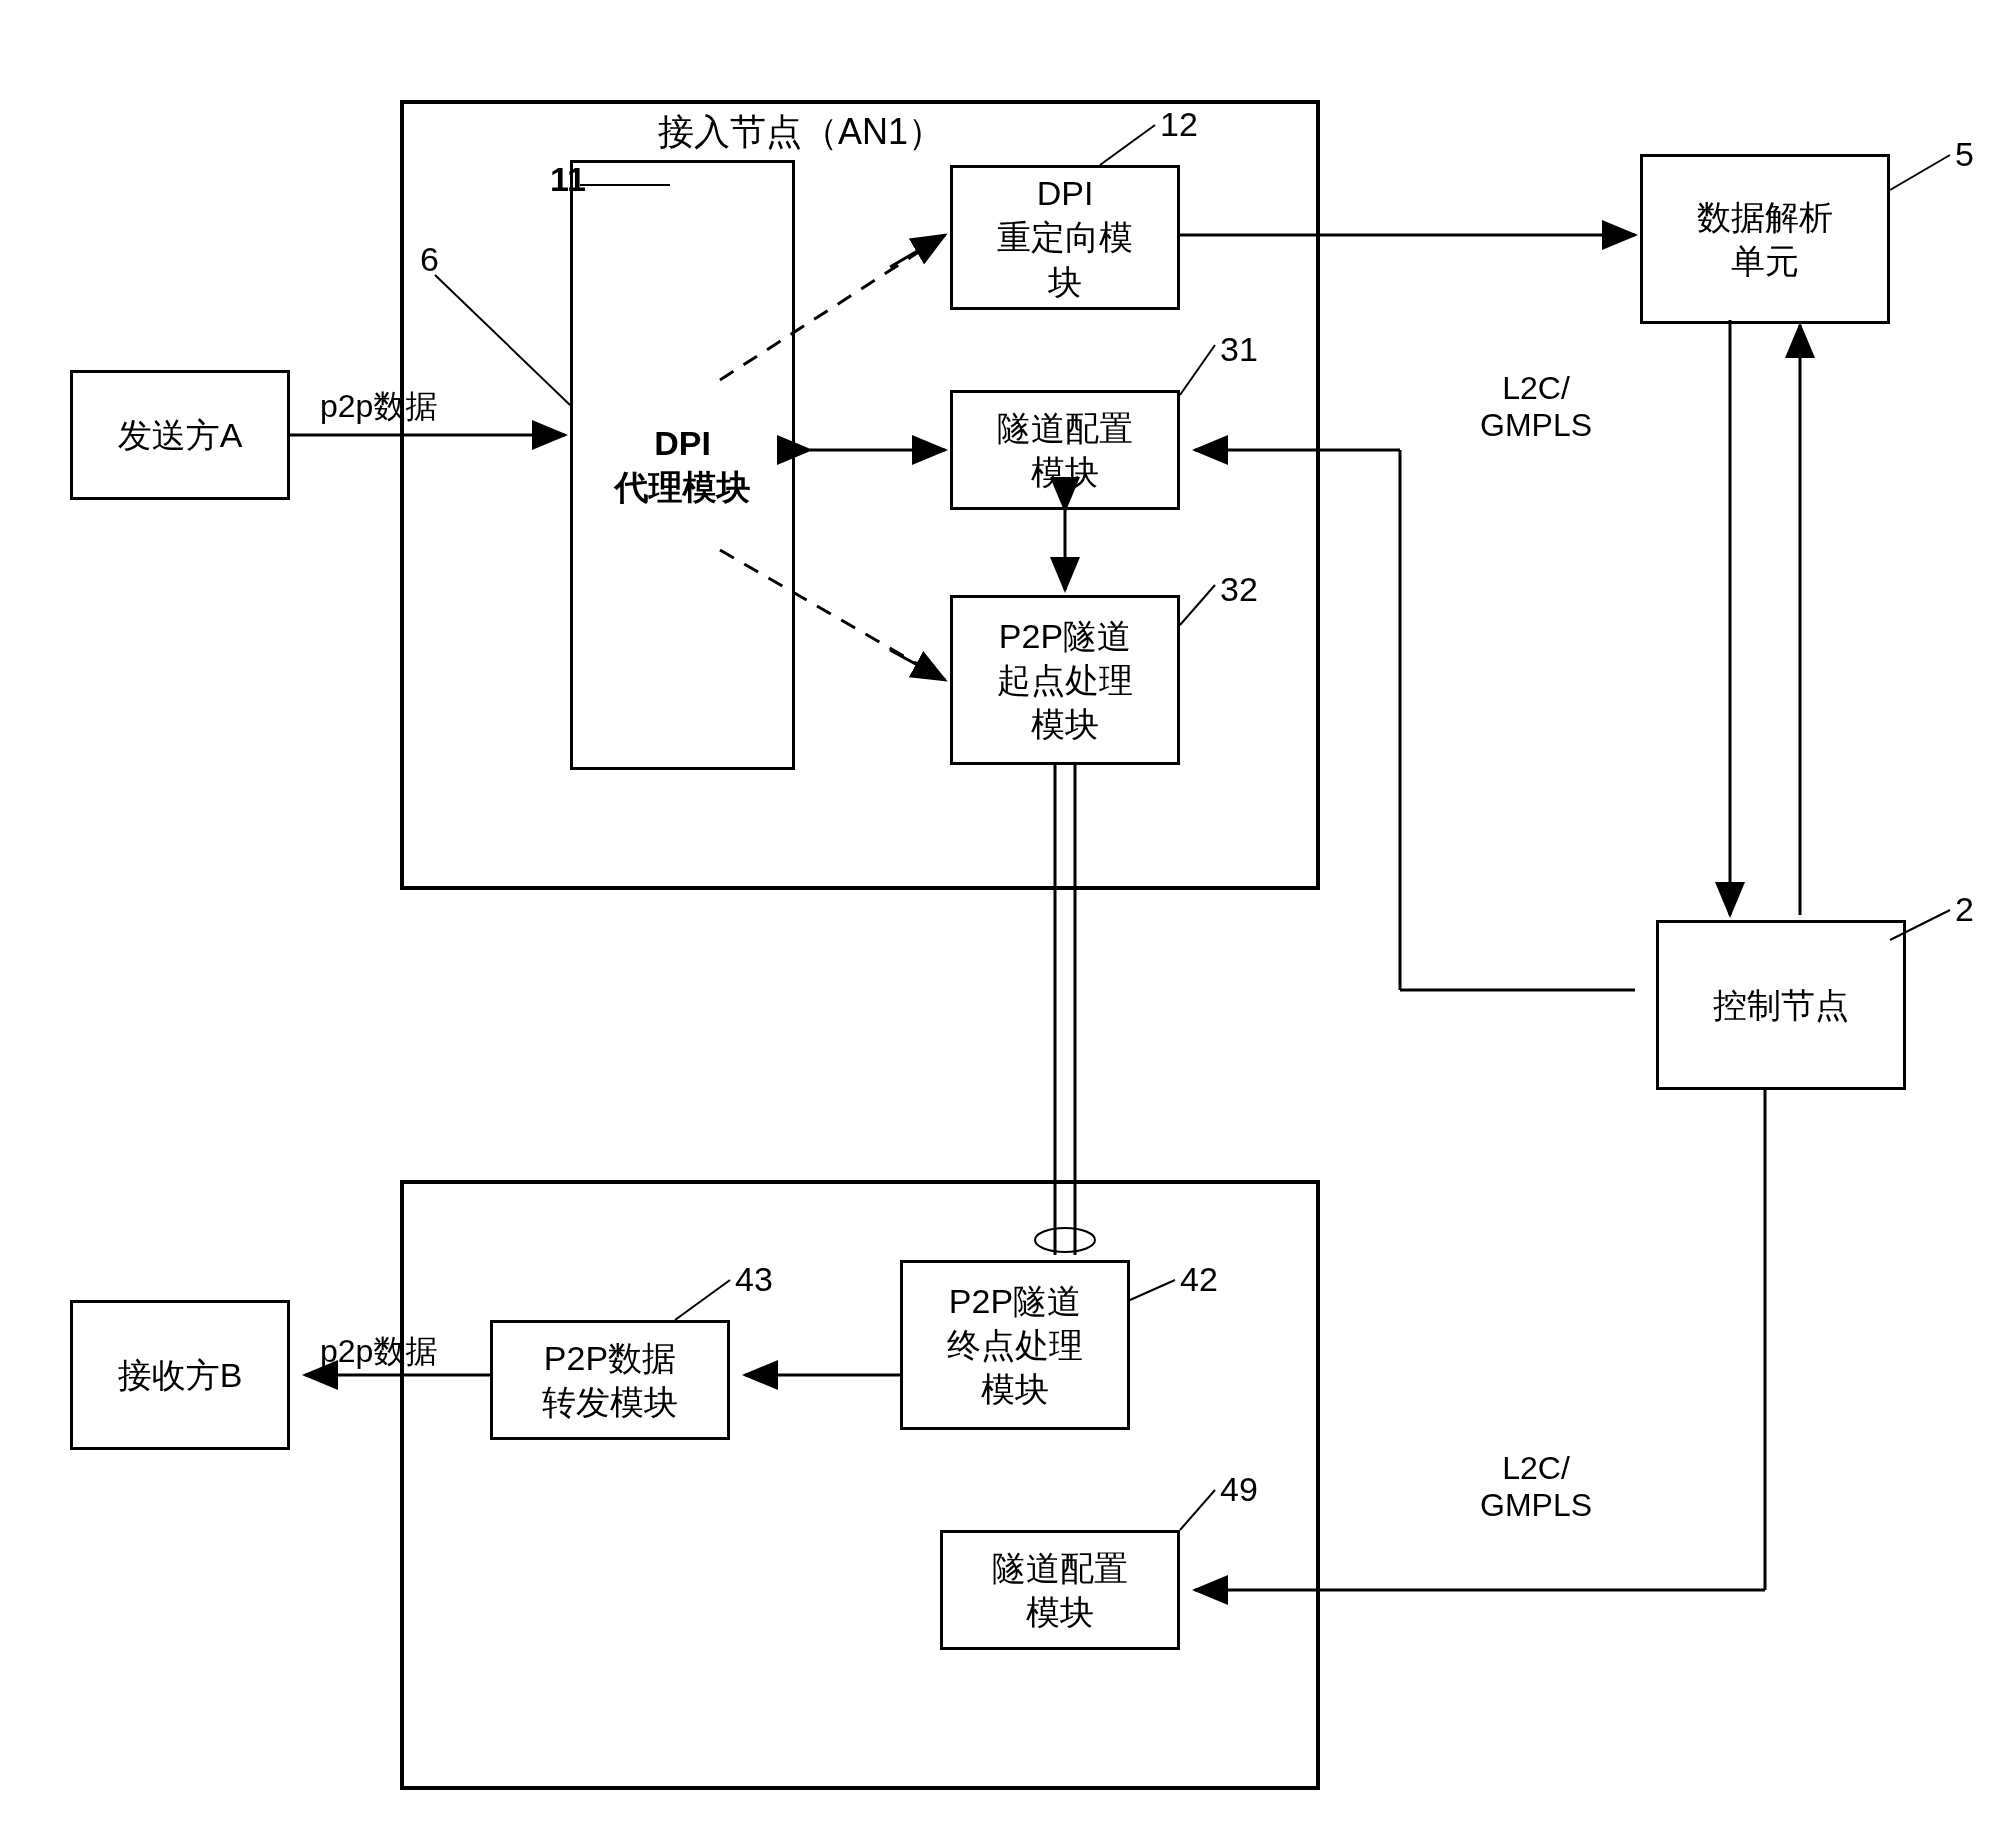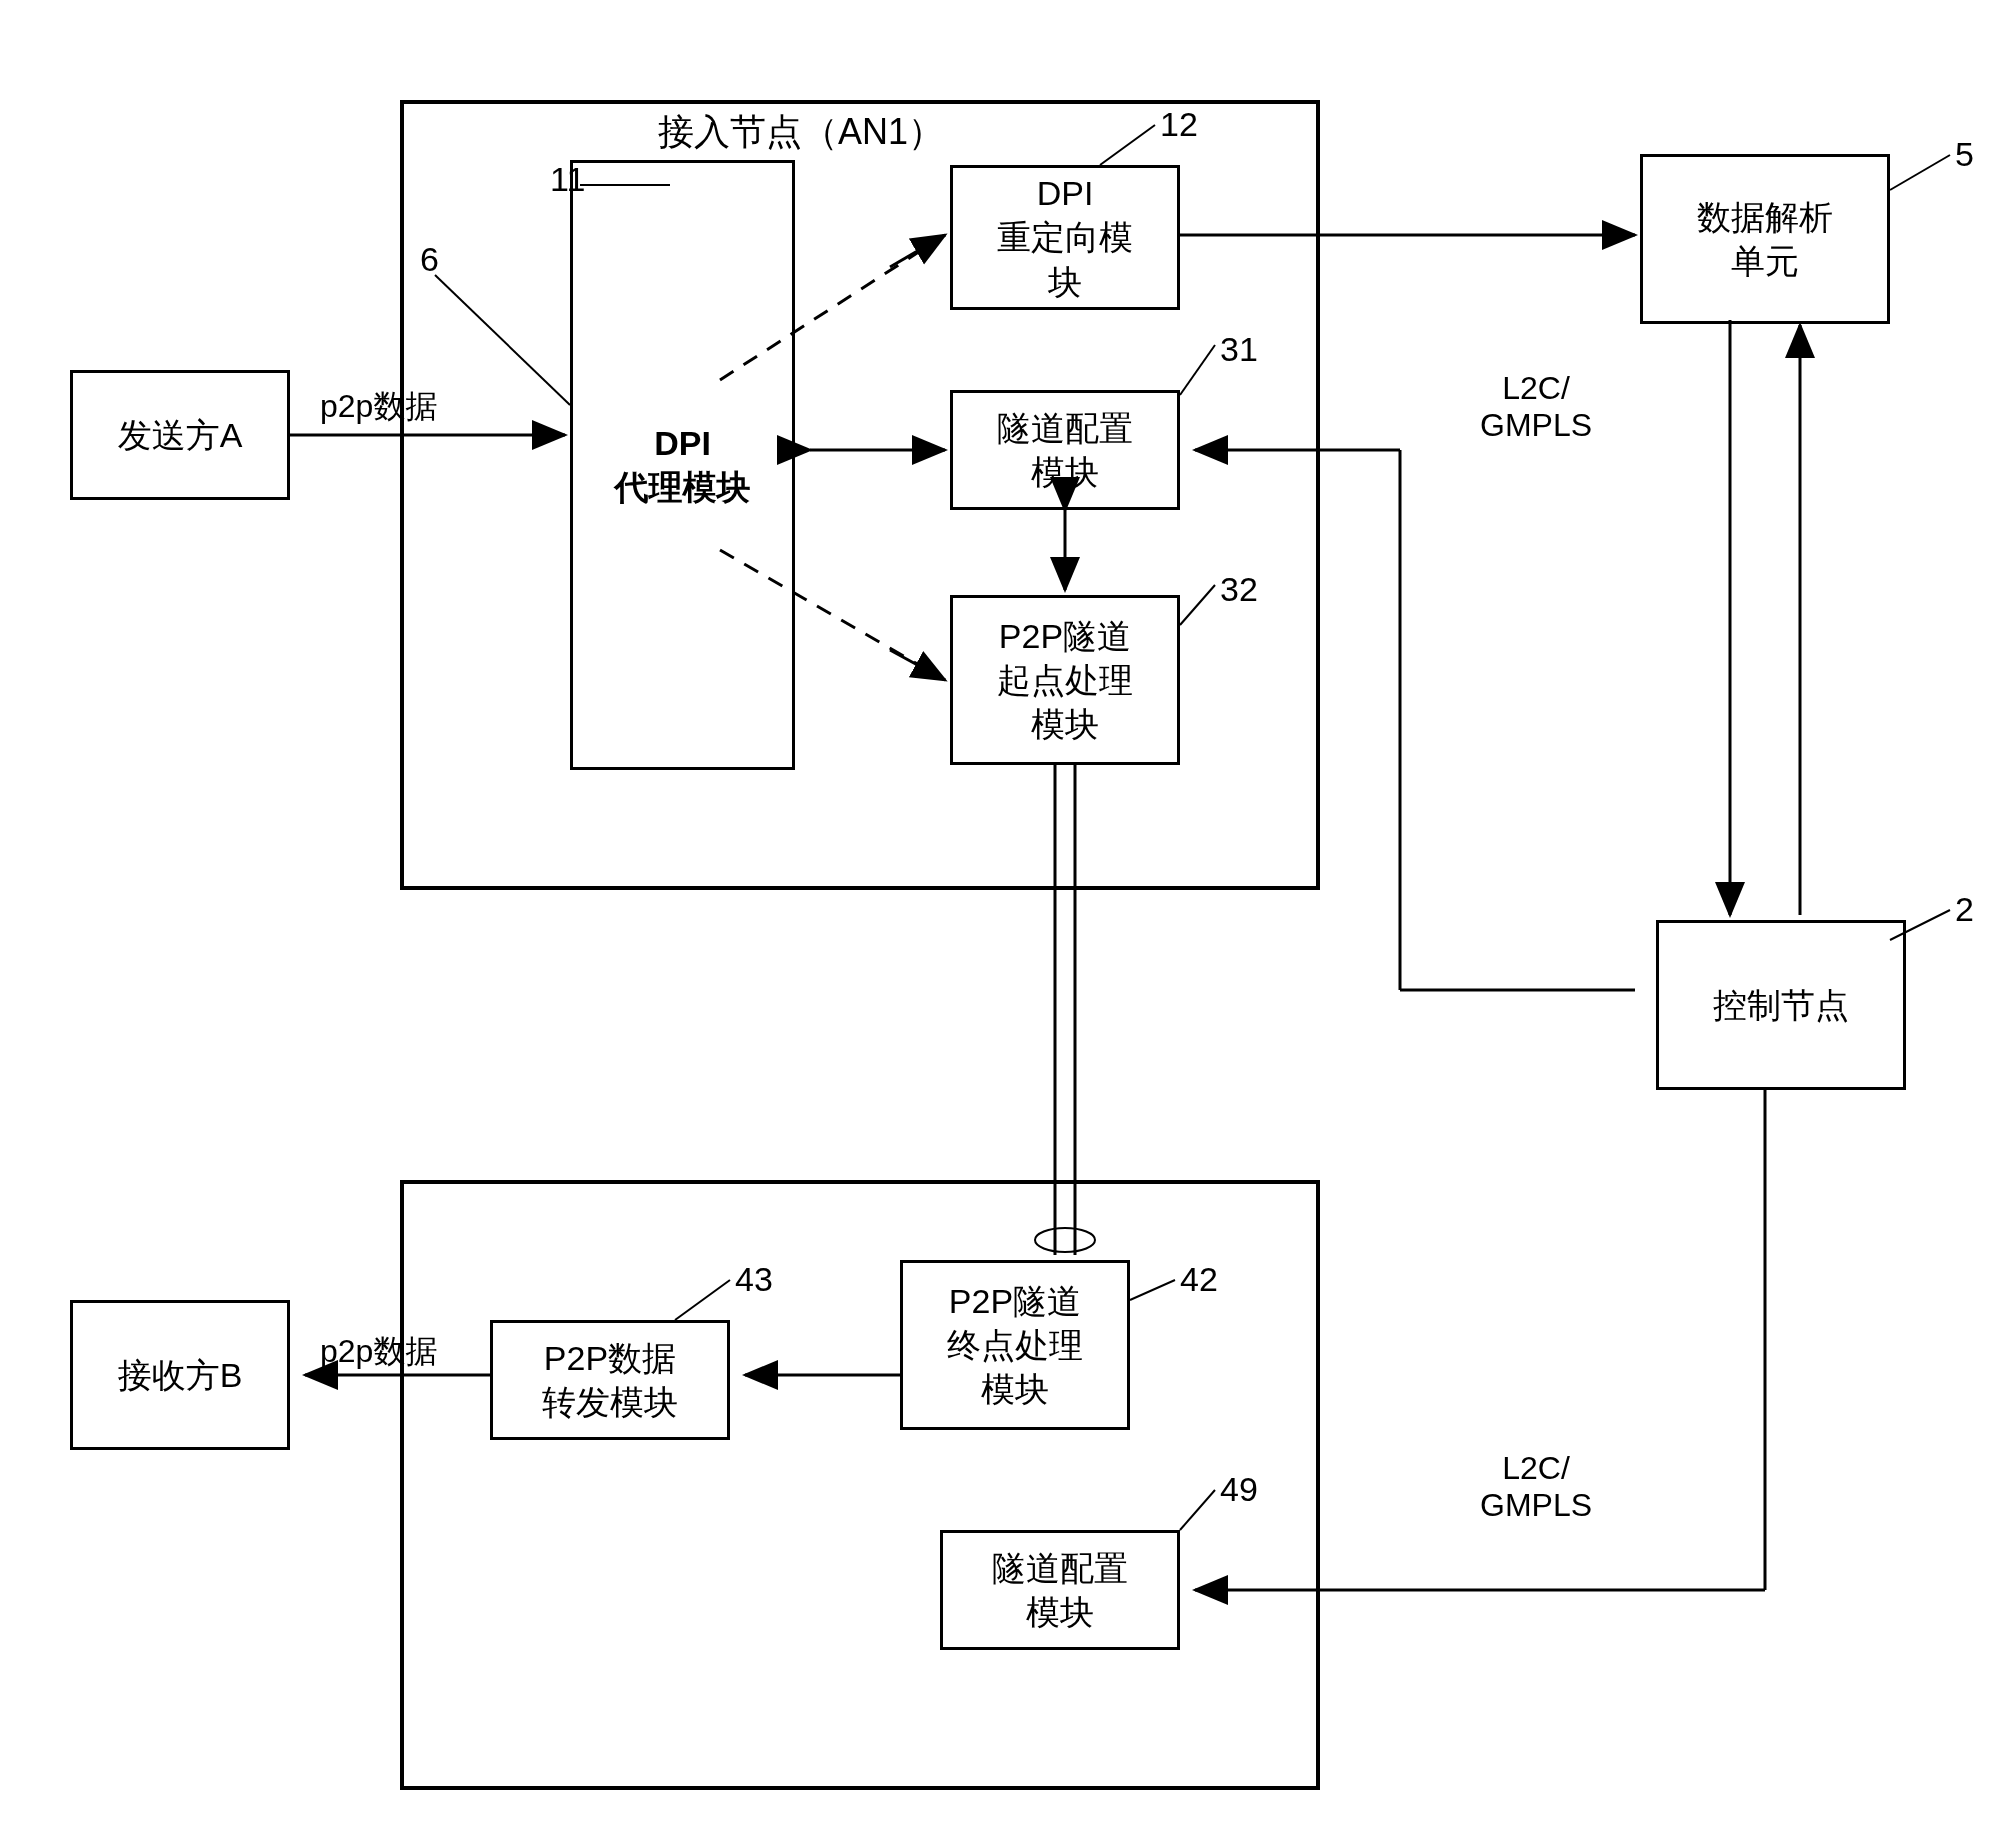--- a/index.html
+++ b/index.html
@@ -128,21 +128,21 @@
 
   <div class="label" style="left:300px; top:1310px; font-size:32px;">p2p数据</div>
 
   <div class="label" style="left:1460px; top:350px; font-size:32px; white-space:pre-line; text-align:center;">L2C/
 GMPLS</div>
 
   <div class="label" style="left:1460px; top:1430px; font-size:32px; white-space:pre-line; text-align:center;">L2C/
 GMPLS</div>
 
   <div class="ref-num" style="left:400px; top:220px;">6</div>
-  <div class="ref-num" style="left:530px; top:140px;">11</div>
+  <div class="ref-num" style="left:530px; top:140px;font-weight:bold;">11</div>
   <div class="ref-num" style="left:1140px; top:85px;">12</div>
   <div class="ref-num" style="left:1200px; top:310px;">31</div>
   <div class="ref-num" style="left:1200px; top:550px;">32</div>
   <div class="ref-num" style="left:1935px; top:115px;">5</div>
   <div class="ref-num" style="left:1935px; top:870px;">2</div>
   <div class="ref-num" style="left:715px; top:1240px;">43</div>
   <div class="ref-num" style="left:1160px; top:1240px;">42</div>
   <div class="ref-num" style="left:1200px; top:1450px;">49</div>
 
   <svg class="overlay">

